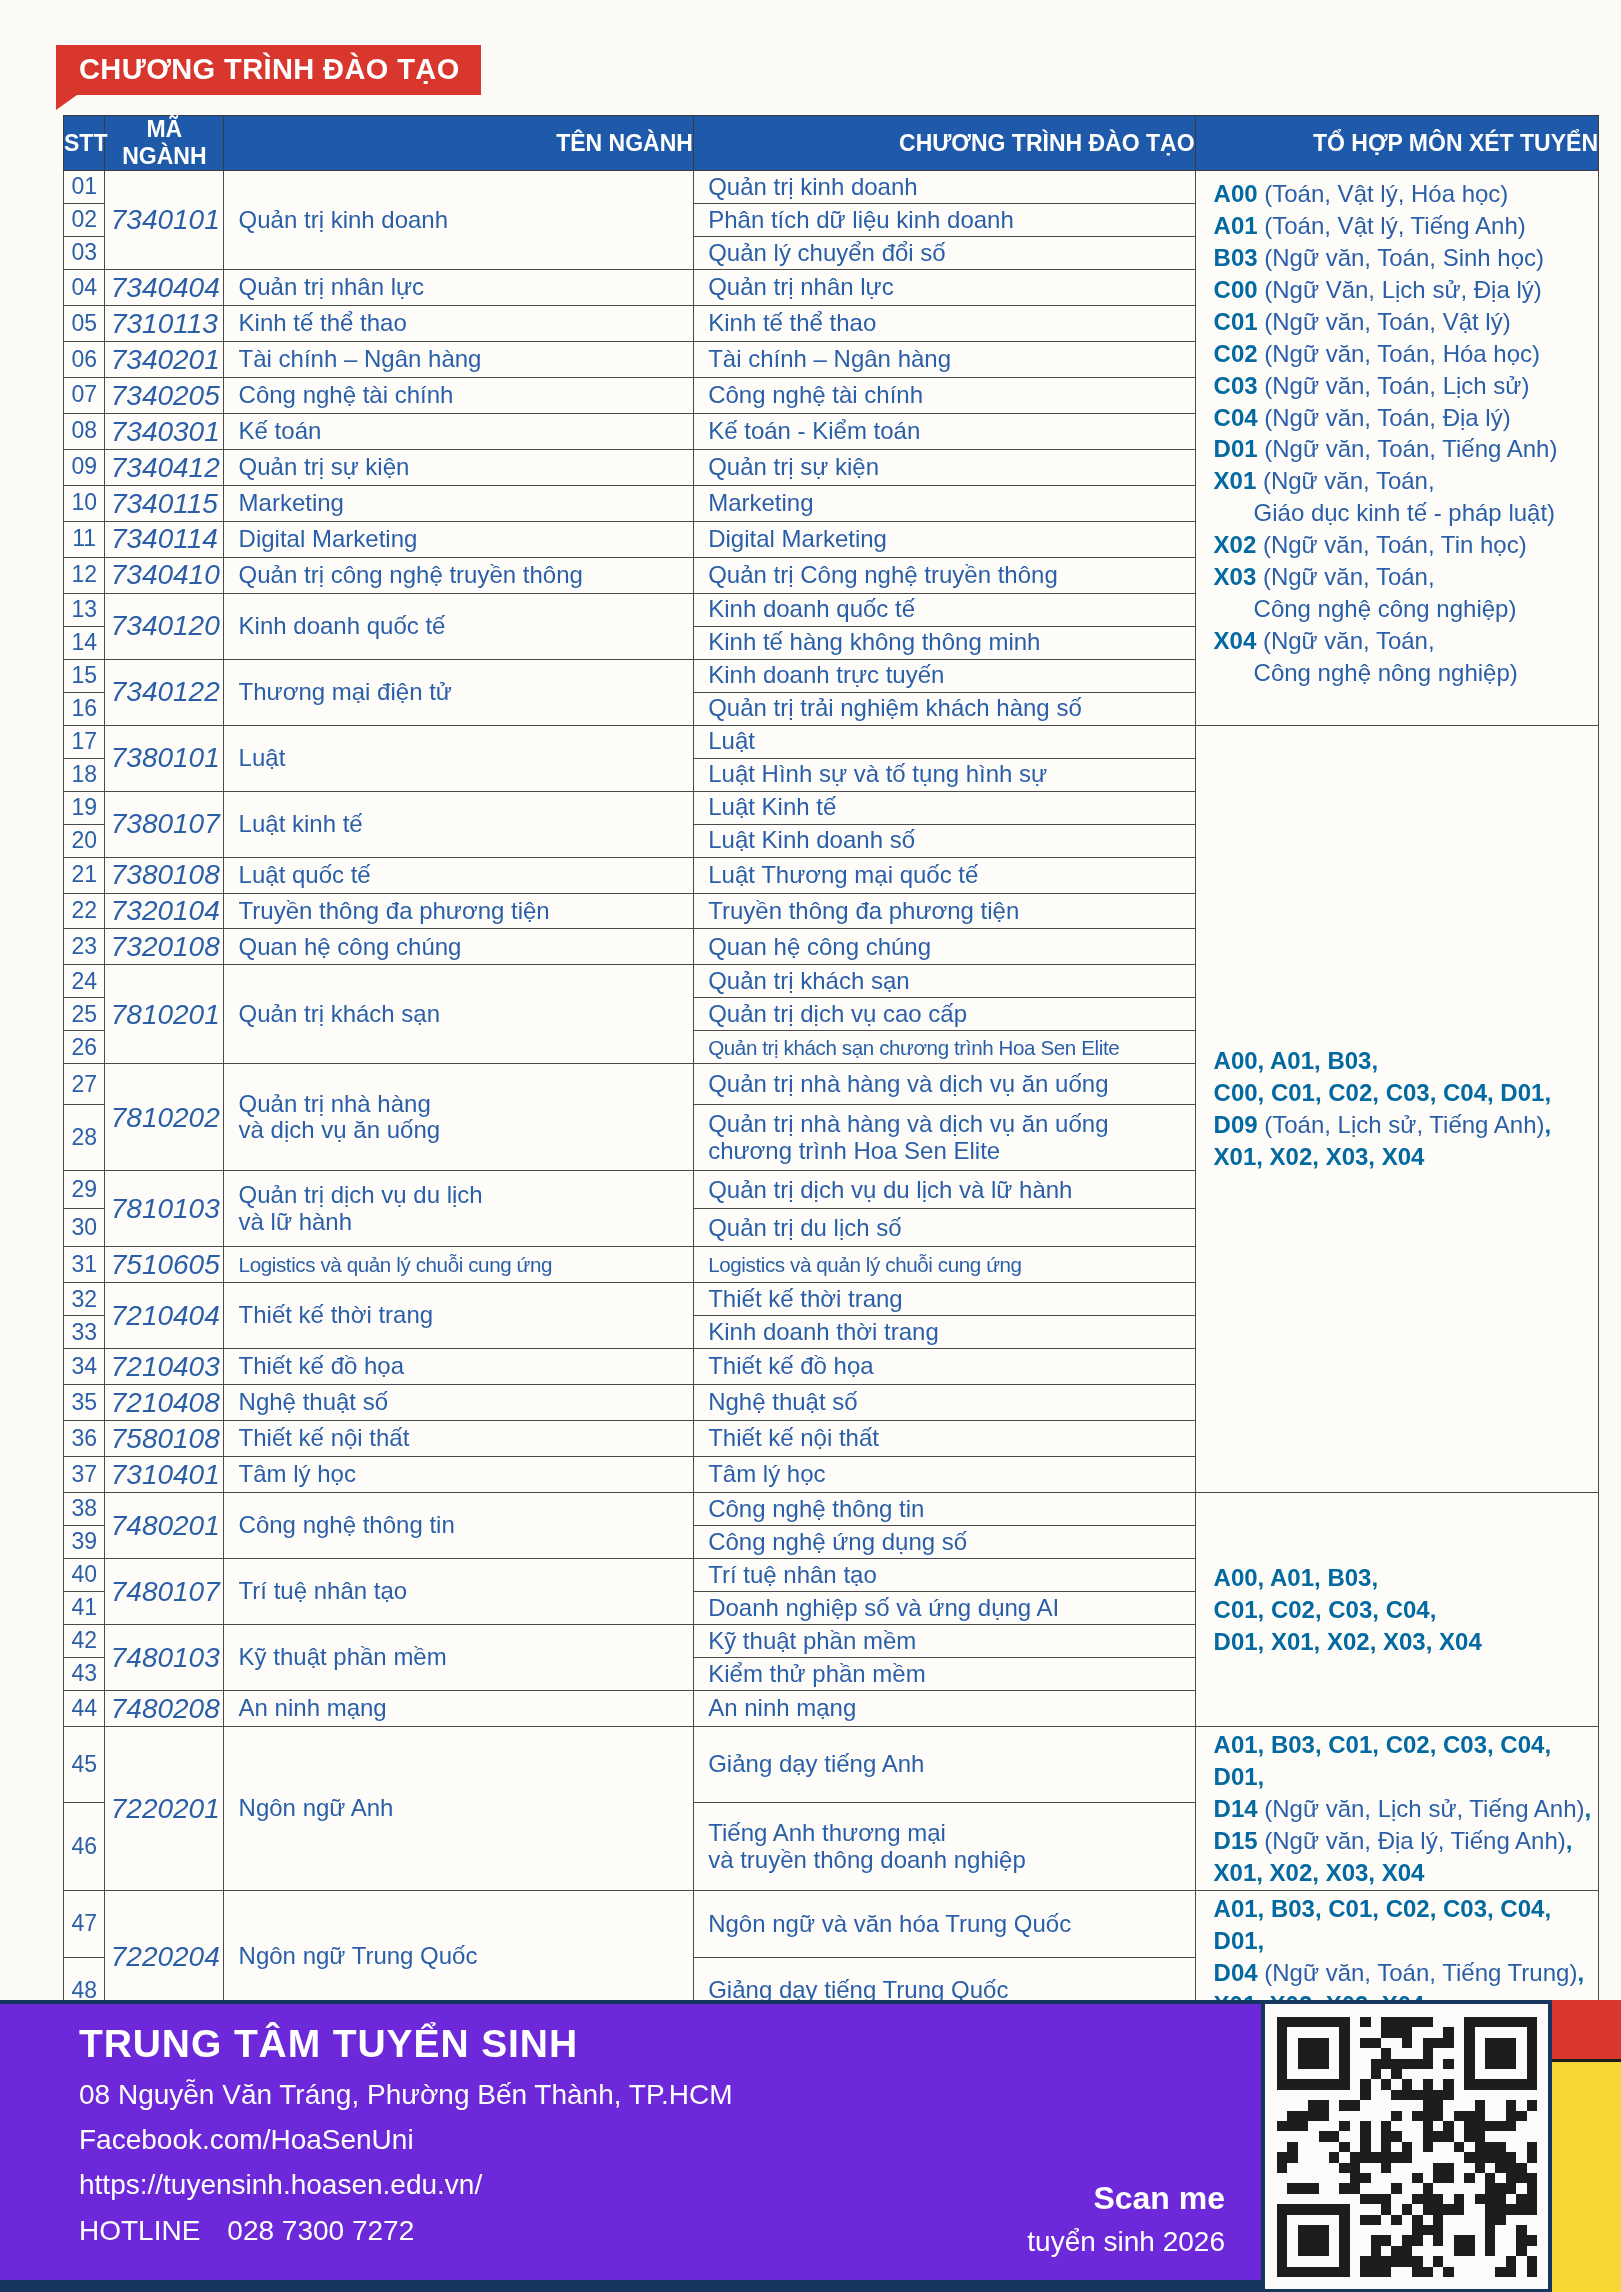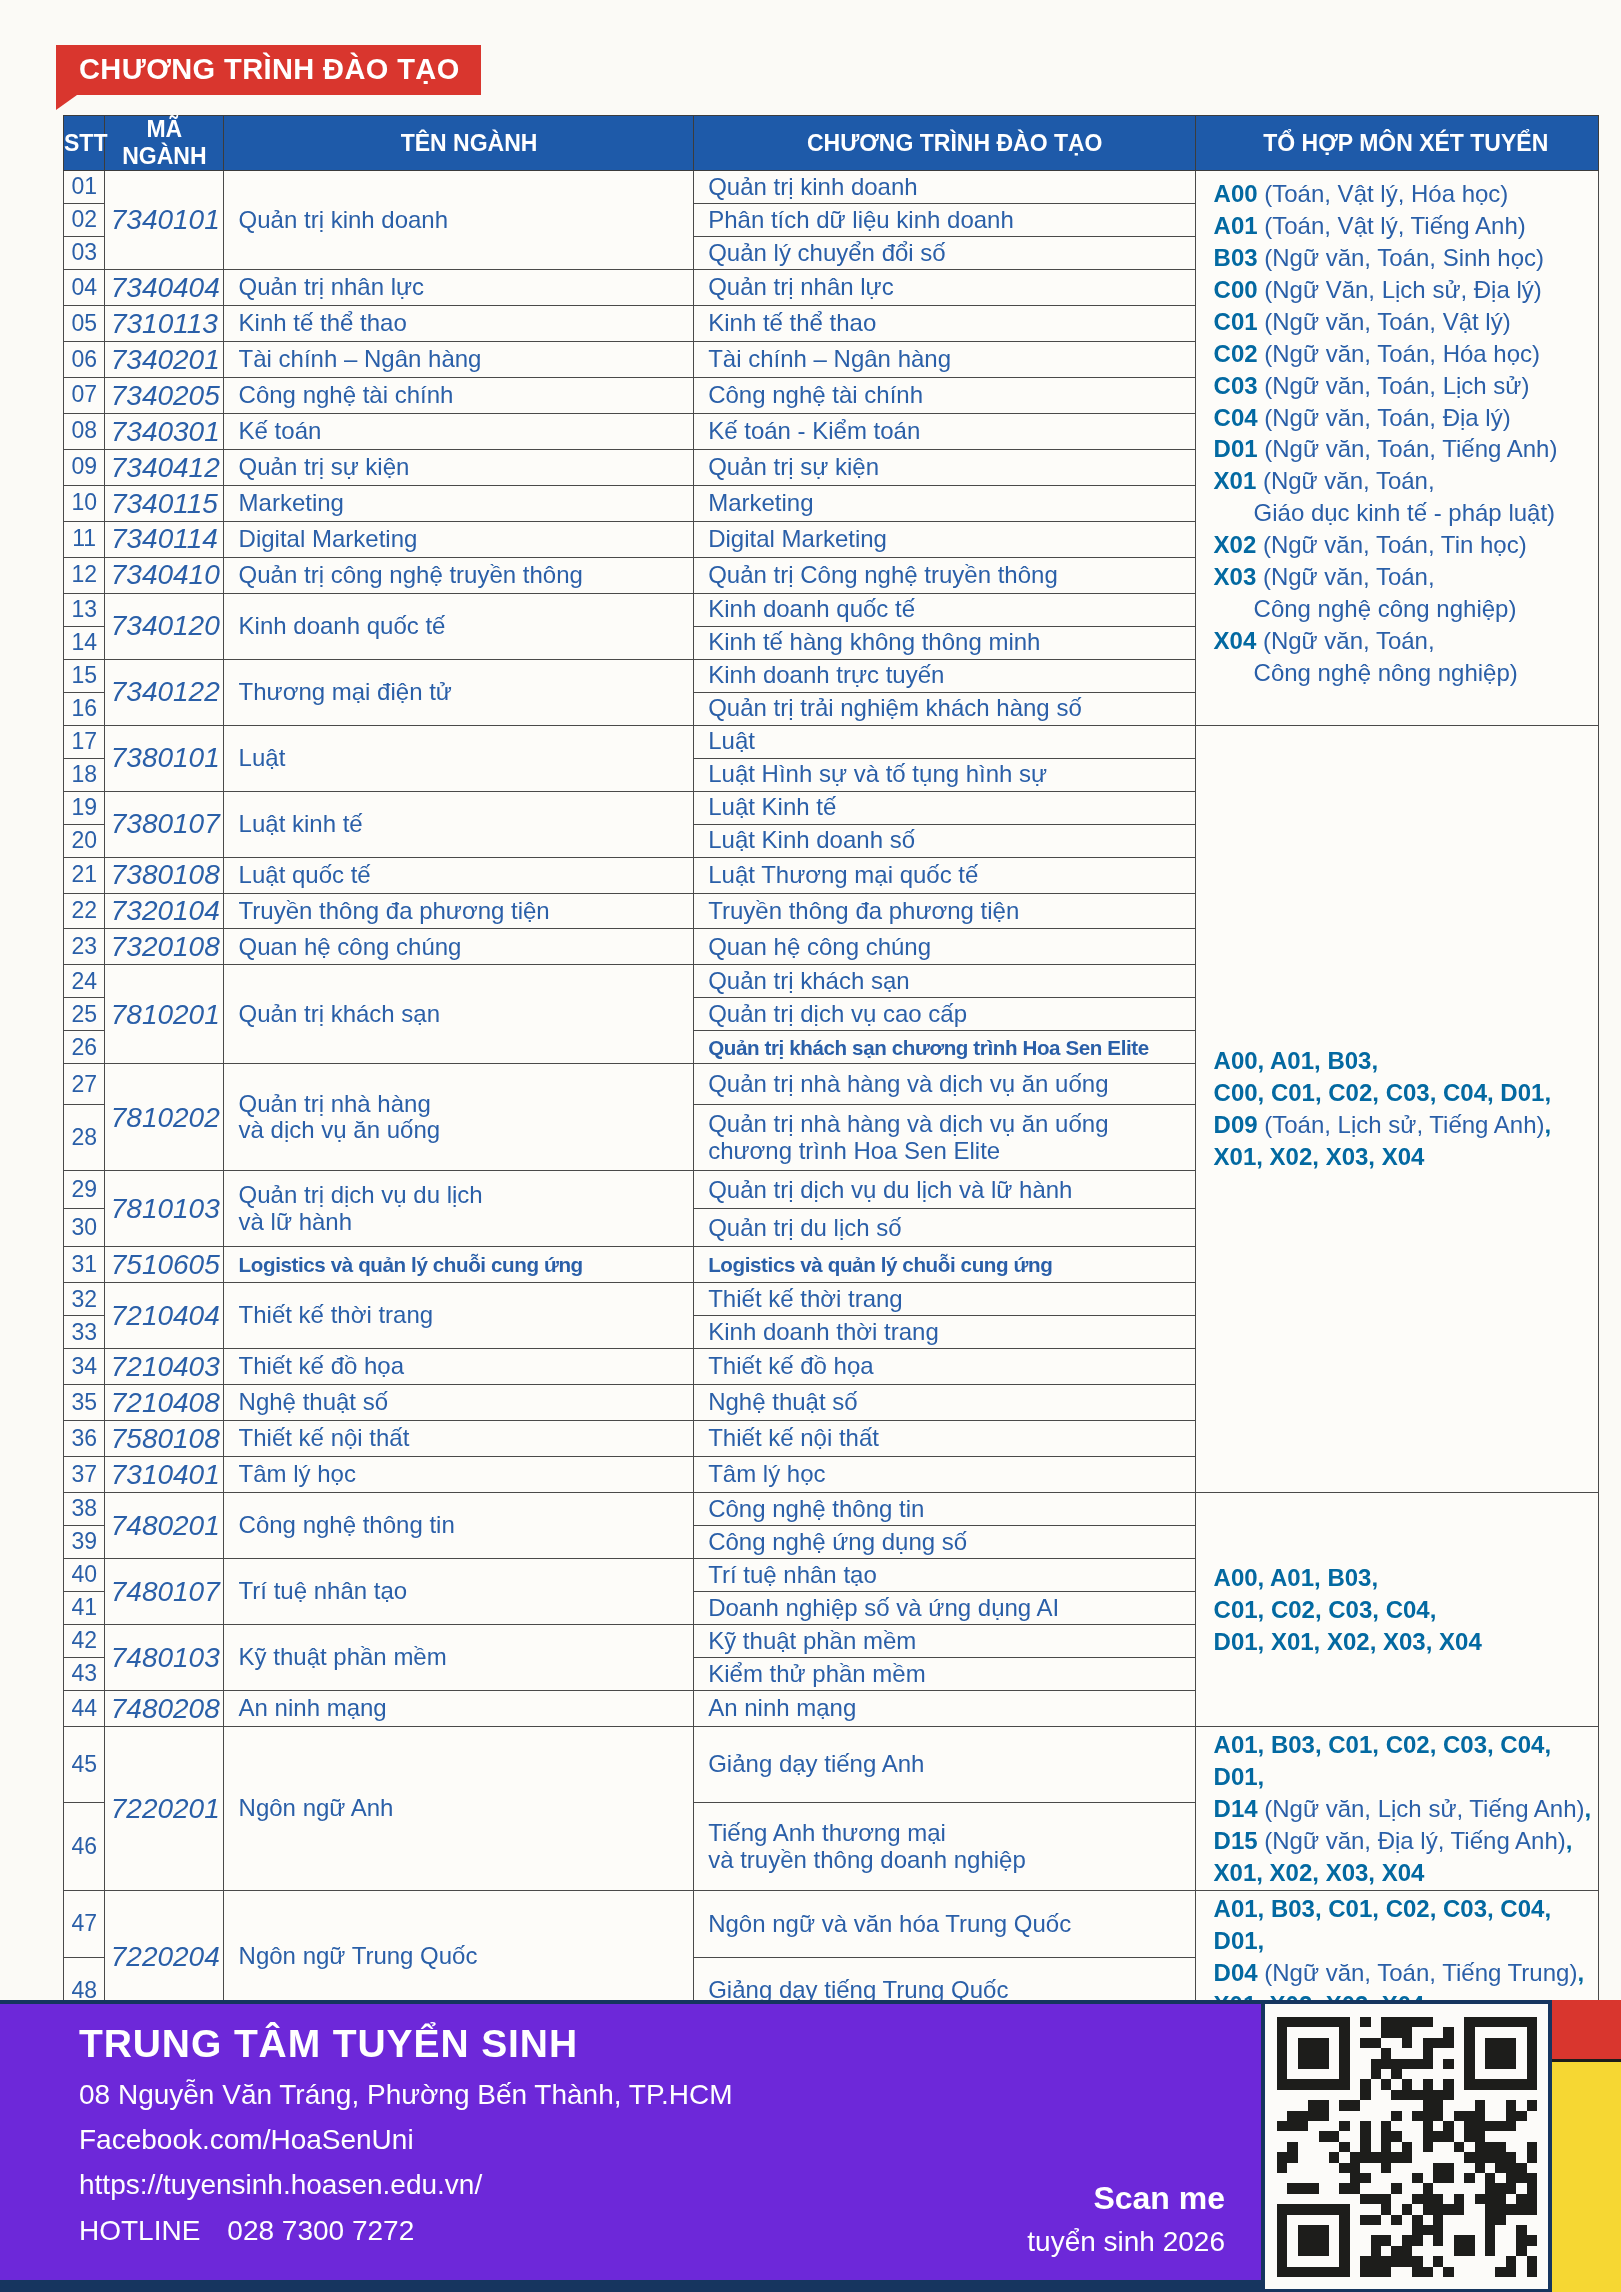--- a/index.html
+++ b/index.html
@@ -15,34 +15,34 @@
   }
   .badge::after{
     content:"";position:absolute;left:0;top:100%;width:0;height:0;
     border-top:15px solid #d9362e;border-right:21.5px solid transparent;
   }
   
   .table-wrap{position:absolute;left:63px;top:115px;width:1536px;}
   table{border-collapse:collapse;table-layout:fixed;width:100%;background:#fdfcf9;border:1.8px solid #3c3c3c;}
   th{
     background:#1e5aa9;color:#fff;font-size:23px;font-weight:bold;height:45px;
-    text-align:center;padding:0 0 0 21px;border:0.9px solid #3c3c3c;
+    text-align:right;padding:0 0 0 21px;border:0.9px solid #3c3c3c;
   }
   th.c{text-align:center;padding:0;}
   td{
     border:0.9px solid #4a4a4a;color:#2a5fa8;font-size:24px;
     vertical-align:middle;padding:1.8px 5.4px;line-height:1.12;
   }
   td.stt{text-align:center;font-size:23px;}
   td.code{text-align:right;font-size:28px;font-style:italic;}
   td.name,td.prog{padding-left:14.3px;white-space:pre-line;}
   td.combo{padding-left:18px;line-height:1.33;}
   td.combo b{font-weight:bold;color:#0369a1;}
   td.combo.top{vertical-align:top;padding-top:7.2px;}
-  td.small{font-size:20.6px;letter-spacing:-0.4px;font-weight:bold;}
+  td.small{font-size:20.6px;letter-spacing:-0.4px;}
   
   .footer{position:absolute;left:0;top:2000px;width:1622px;height:293px;display:flex;}
   .footer-blue{
     flex:1;background:#6d28d9;border-top:4.5px solid #16355f;border-bottom:13.4px solid #16355f;
     color:#fff;position:relative;box-sizing:border-box;padding:18px 0 0 79px;
   }
   .footer-title{font-size:39px;font-weight:bold;letter-spacing:0.9px;margin:0 0 12.5px 0;}
   .footer-line{font-size:28px;margin:0 0 13.4px 0;font-weight:normal;}
   .hotline-number{margin-left:27px;}
   .scan-box{position:absolute;right:36px;bottom:22px;text-align:right;}

